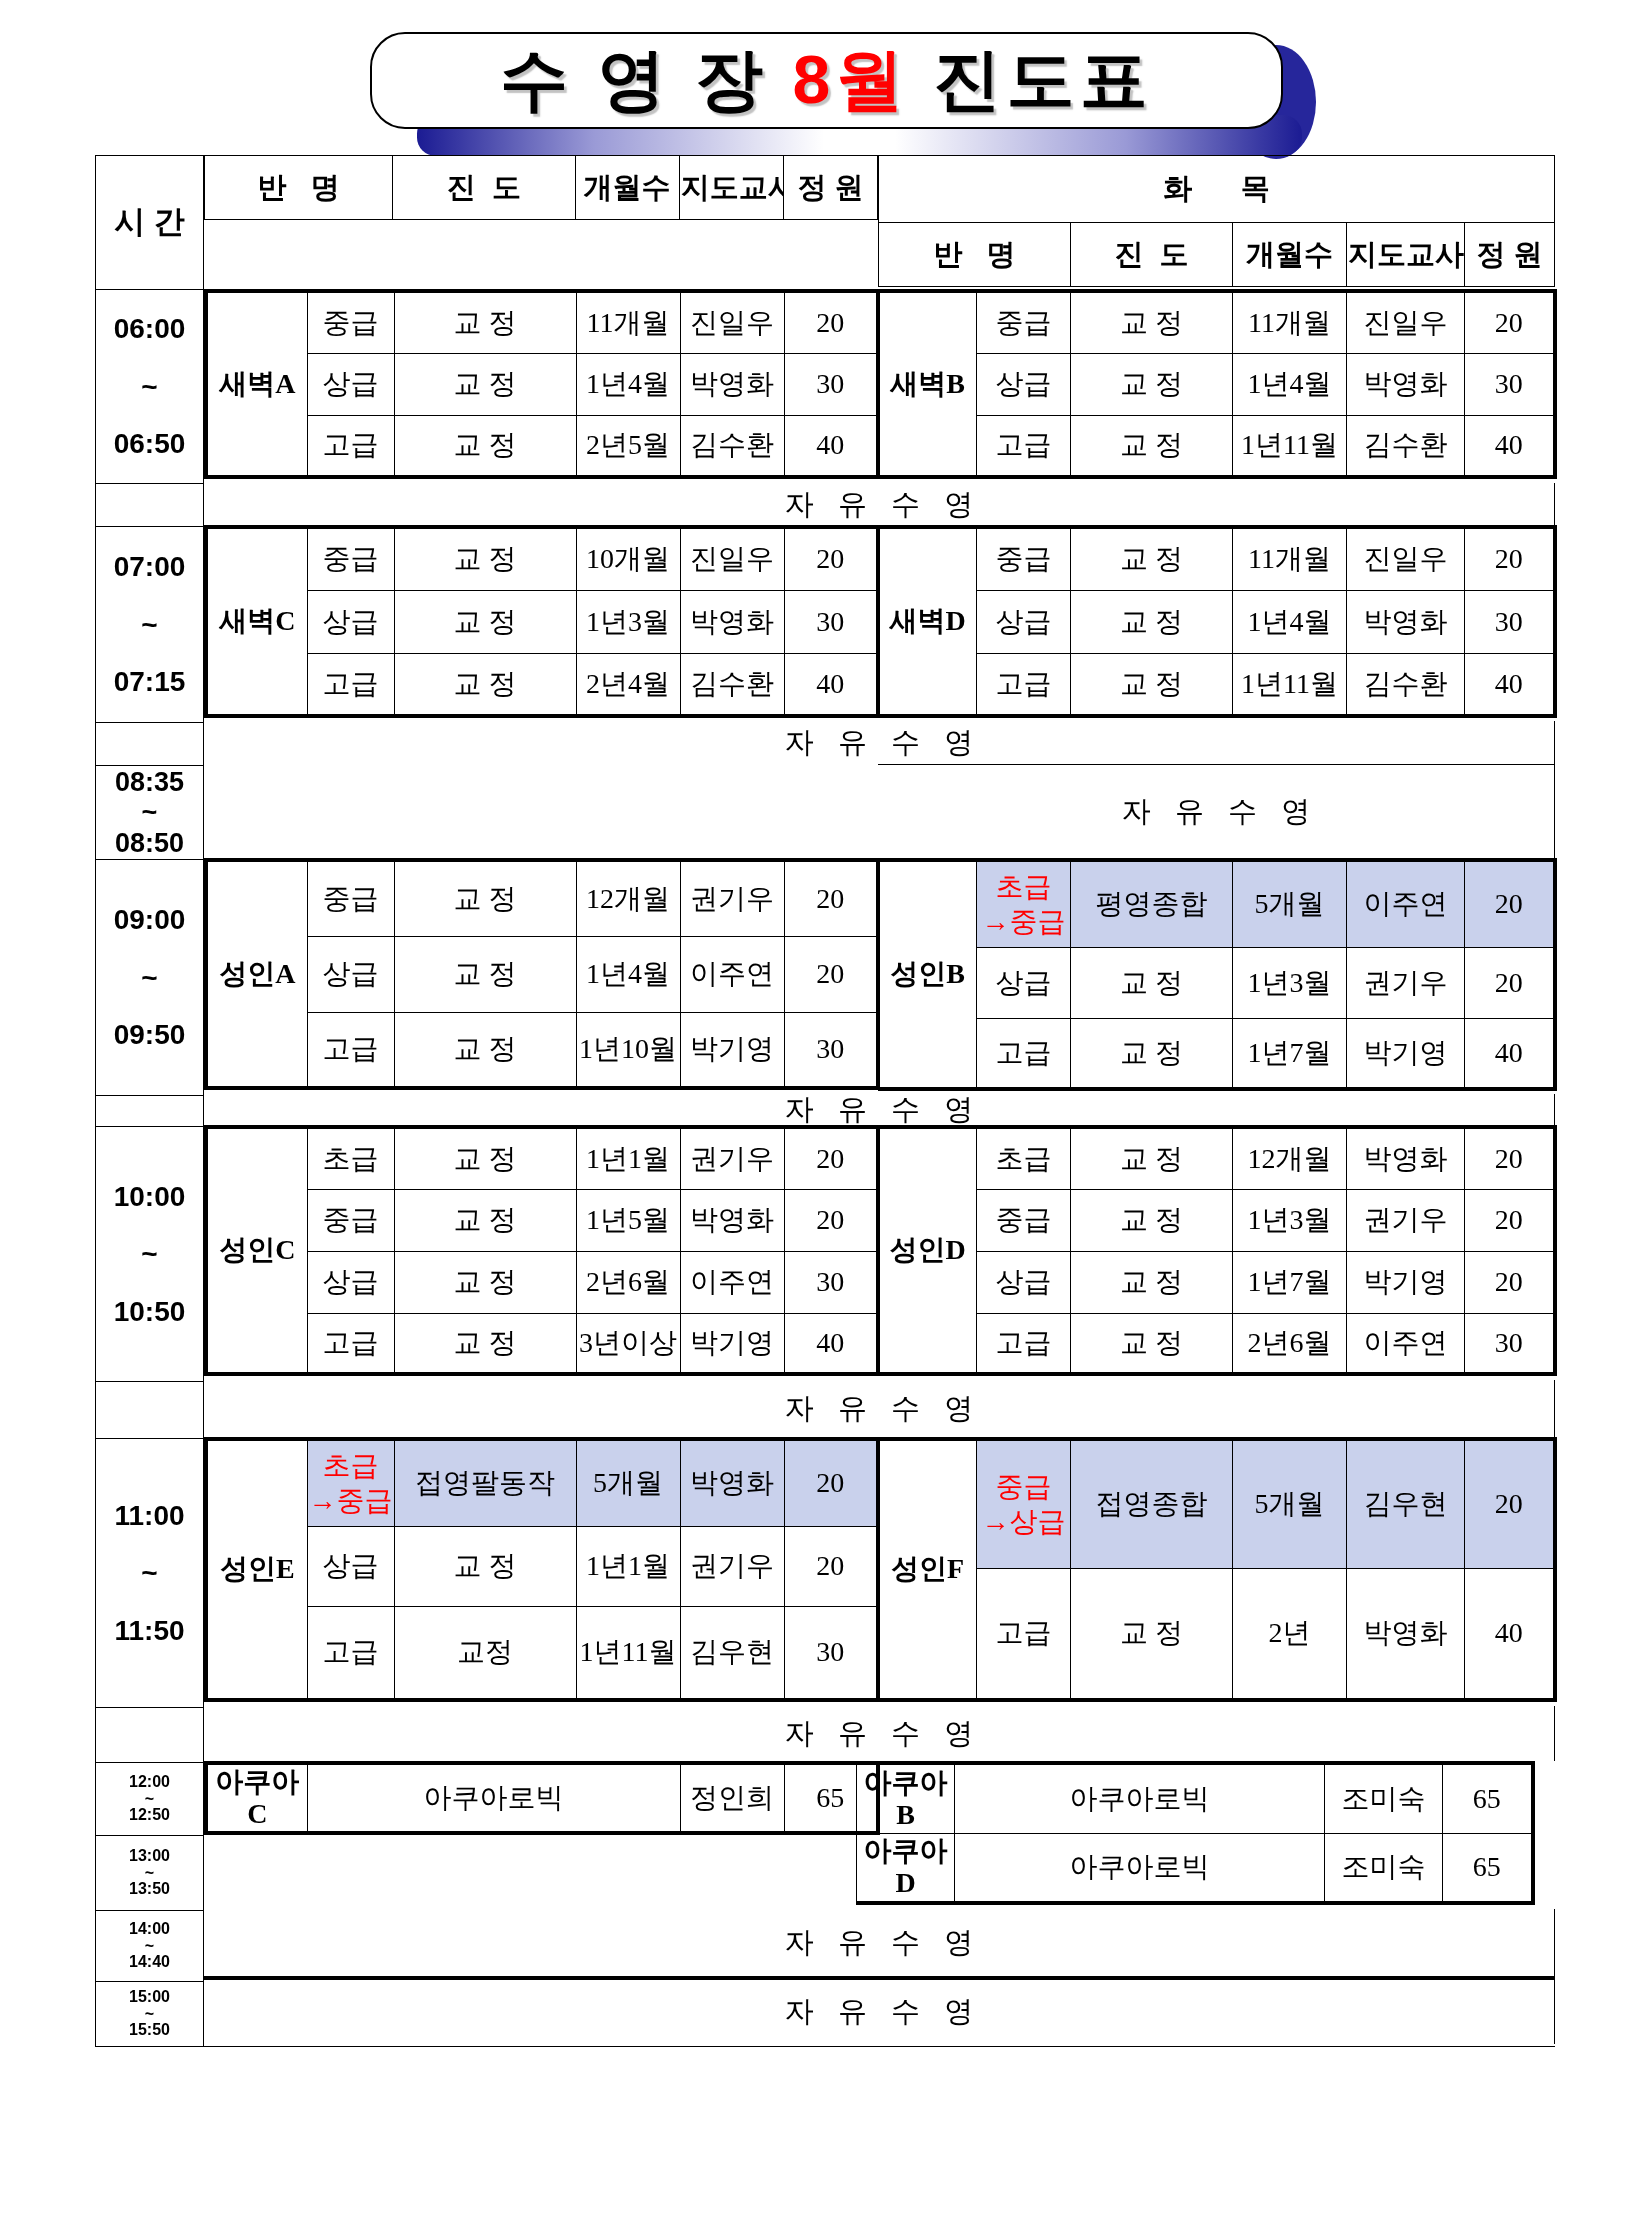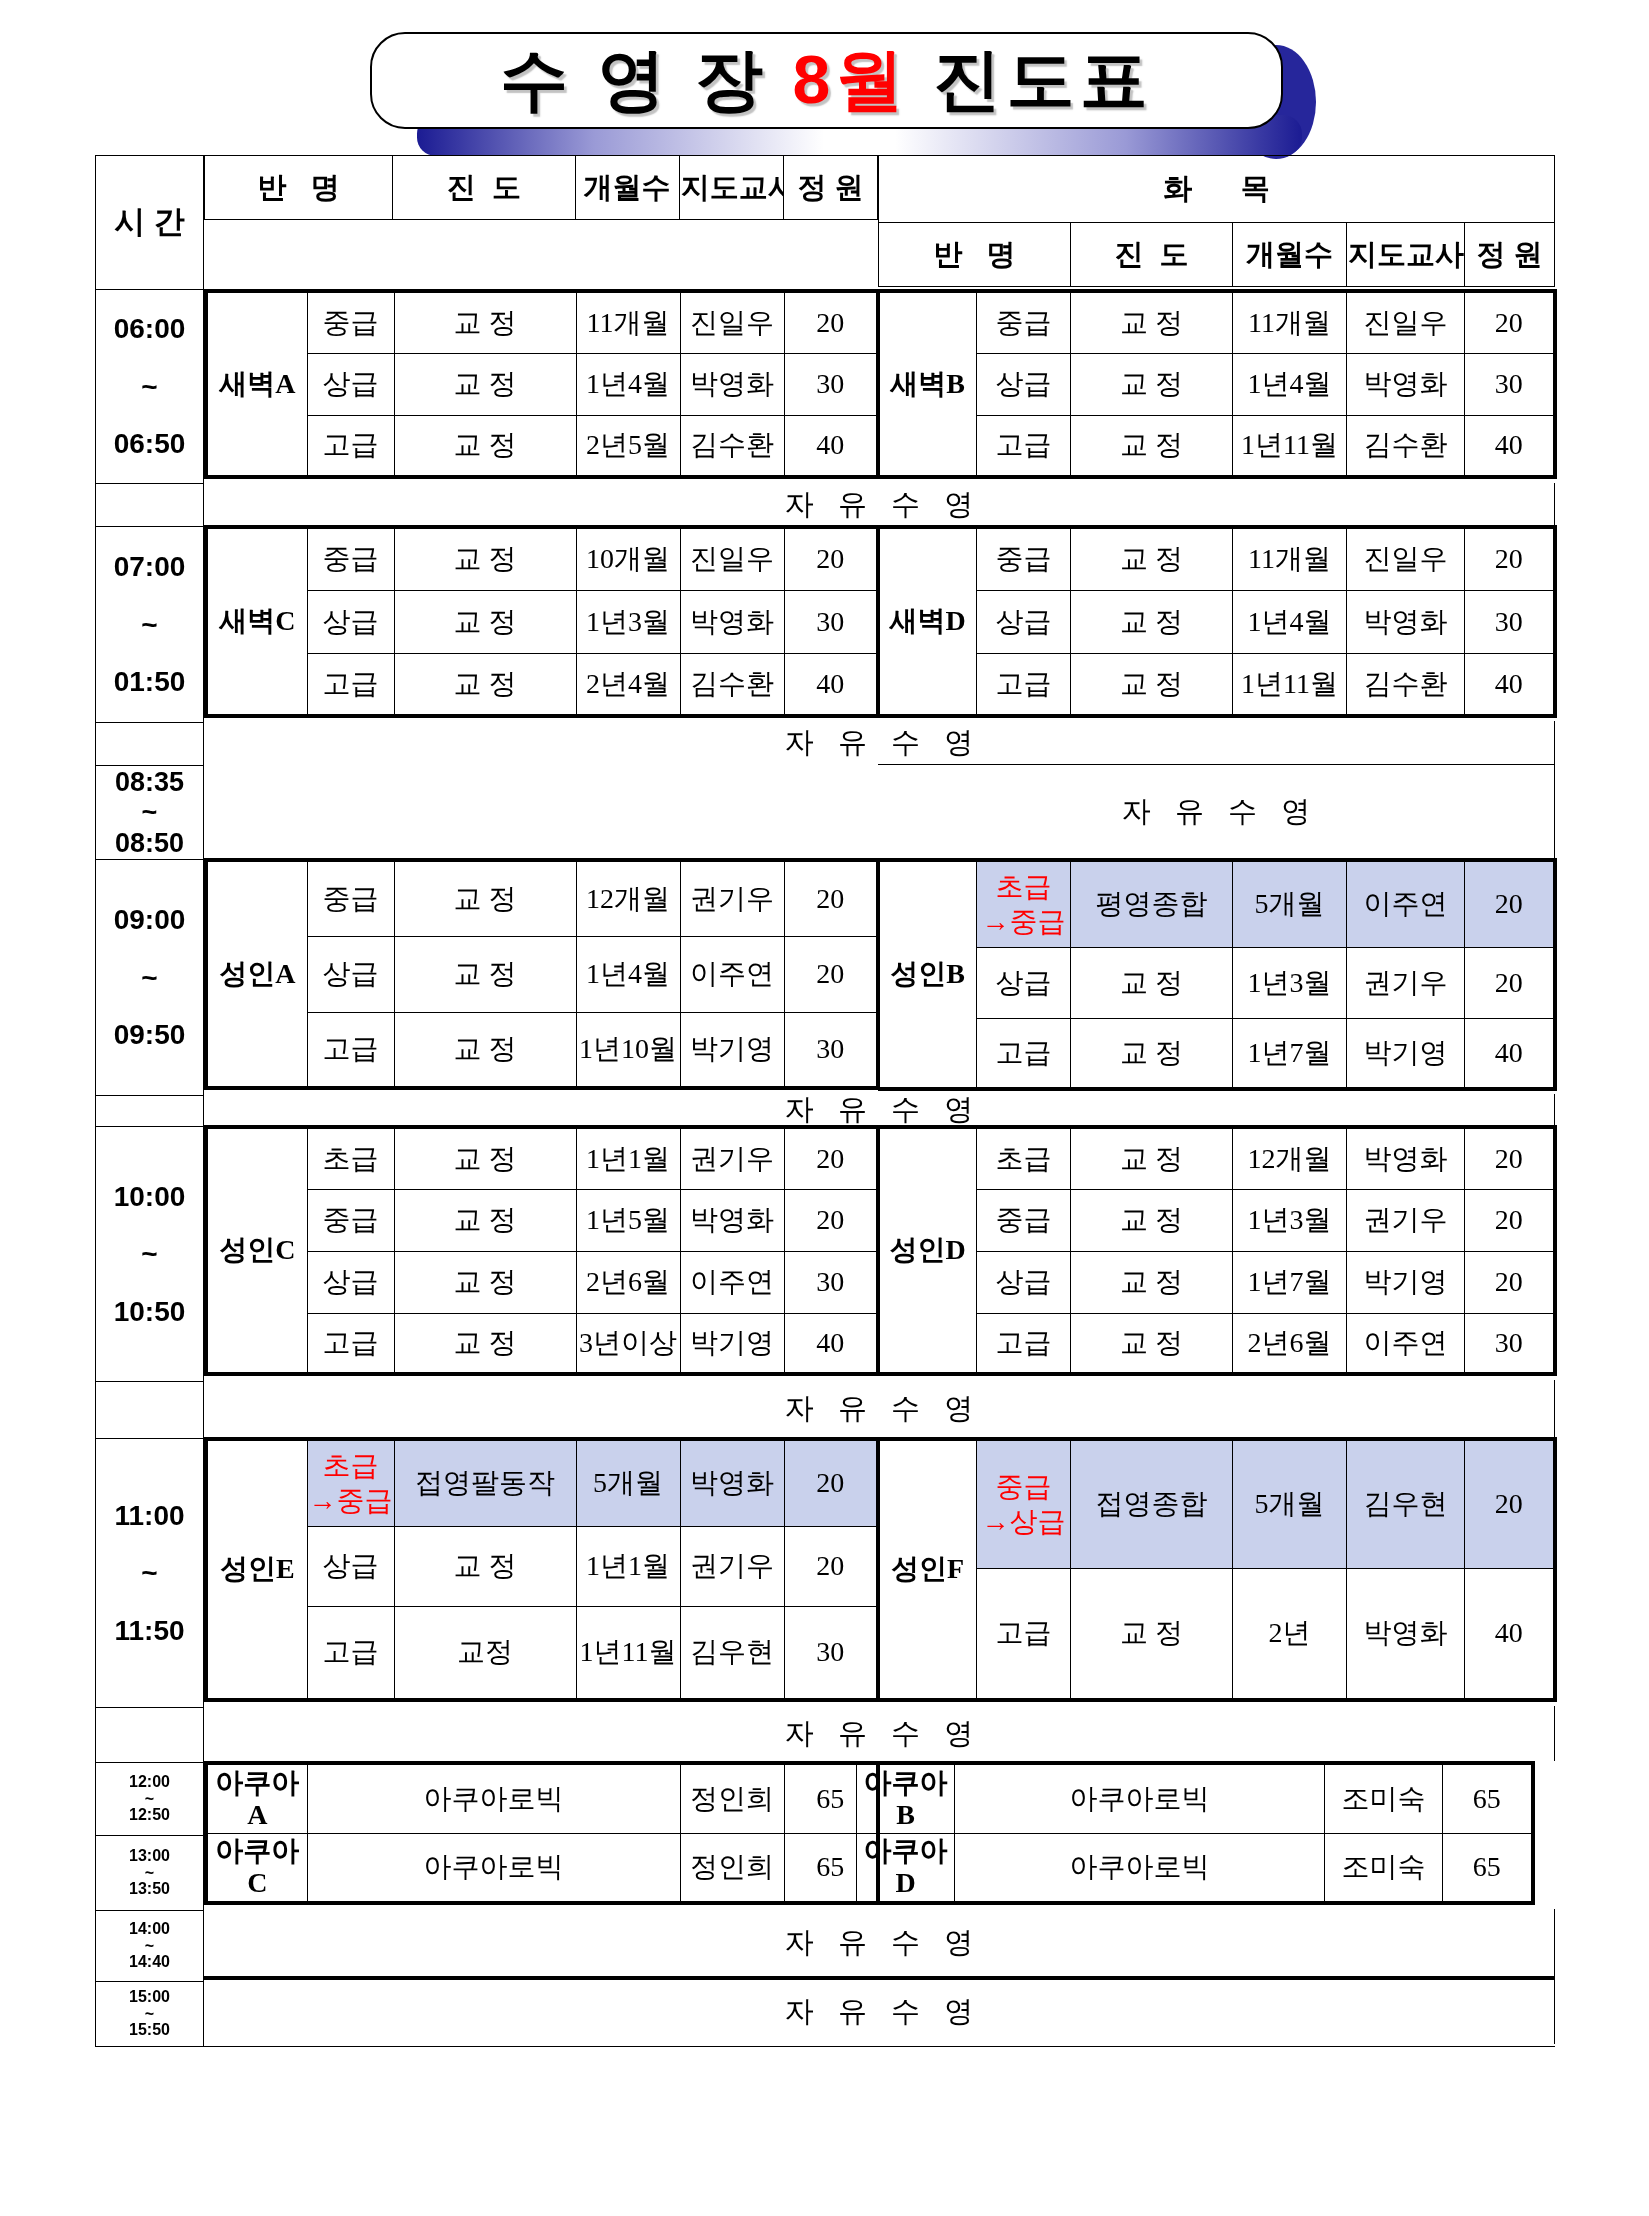--- a/index.html
+++ b/index.html
@@ -56,21 +56,21 @@
   </div>
 
   <div class="tcol">
     <div class="tc" style="height:134px;font-size:31px">시  간</div>
     <div class="tc tall" style="height:194px">06:00
 ~
 06:50</div>
     <div class="tc" style="height:43px"></div>
     <div class="tc tall" style="height:196px">07:00
 ~
-01:50</div>
+07:15</div>
     <div class="tc" style="height:43px"></div>
     <div class="tc mid" style="height:94px">08:35
 ~
 08:50</div>
     <div class="tc tall" style="height:236px">09:00
 ~
 09:50</div>
     <div class="tc" style="height:31px"></div>
     <div class="tc tall" style="height:255px">10:00
 ~
@@ -531,26 +531,20 @@
     <table class="bt" style="left:0;width:674px">
       <colgroup>
           <col style="width:101px">
           <col style="width:87px">
           <col style="width:182px">
           <col style="width:104px">
           <col style="width:104px">
           <col style="width:94px">
         </colgroup>
       <tbody>
-          <tr style="height:70px">
-            <td class="g">아쿠아A</td>
-        <td colspan="3">아쿠아로빅</td>
-        <td>정인희</td>
-        <td>65</td>
-          </tr>
       <tr style="height:70px">
             <td class="g">아쿠아C</td>
         <td colspan="3">아쿠아로빅</td>
         <td>정인희</td>
         <td>65</td>
           </tr>
     </tbody>
       </table>
     <table class="bt rt" style="left:652px;width:677px">
       <colgroup>

